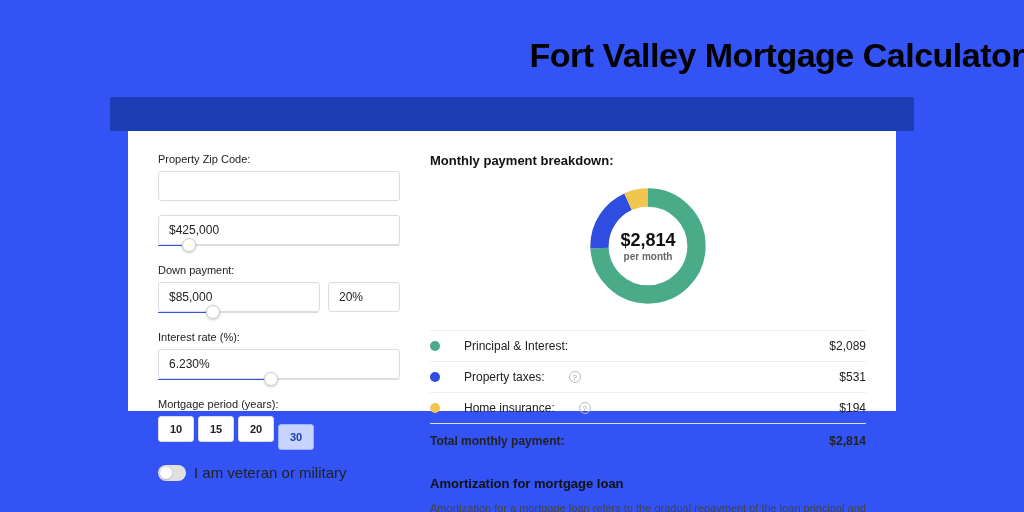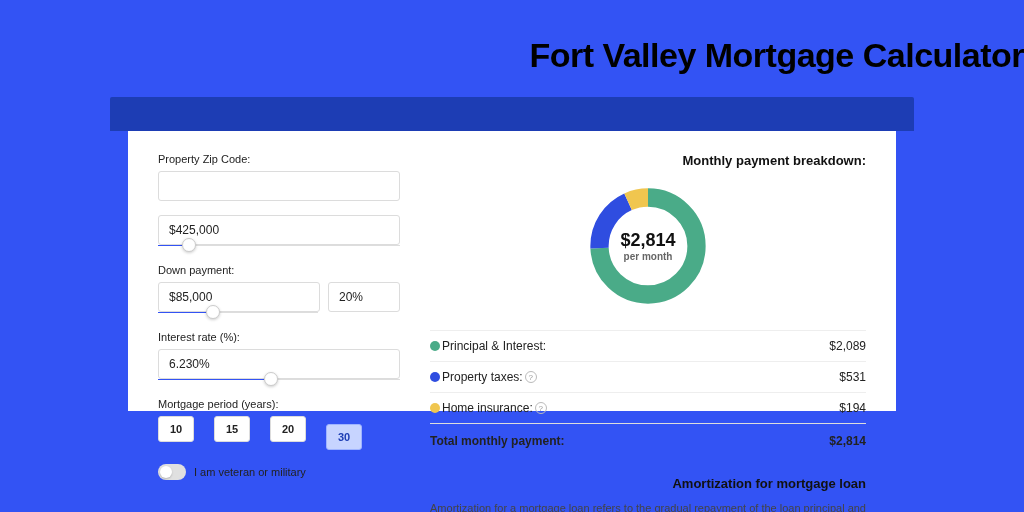--- a/index.html
+++ b/index.html
@@ -1,48 +1,48 @@
 <!DOCTYPE html>
 <html><head>
 <meta charset="utf-8">
 <style>
   * { box-sizing: border-box; margin: 0; padding: 0; font-family: -apple-system, BlinkMacSystemFont, "Segoe UI", Helvetica, Arial, sans-serif; }
   body { width: 1024px; height: 512px; background: #3353f4; overflow: hidden; }
   .page-title { text-align: right; color: #000000; font-size: 34px; font-weight: 700; letter-spacing: -0.5px; padding: 36px 0 22px; }
   .darkbar { background: #1d3db4; height: 34px; margin: 0 110px; border-radius: 2px 2px 0 0; }
   .card { background: #fff; margin: 0 128px; padding: 22px 30px 0 30px; height: 280px; display: flex; gap: 30px; }
   .left-col { width: 242px; flex-shrink: 0; }
-  .right-col { flex: 1; text-align: right; }
+  .right-col { flex: 1; }
   .field-label { font-size: 11px; color: #222; margin-bottom: 6px; }
   .text-input { width: 100%; height: 30px; border: 1px solid #dcdcdc; border-radius: 3px; padding: 0 10px; font-size: 12px; color: #222; }
   .field-group { margin-bottom: 14px; }
   .with-slider { margin-bottom: 18px; position: relative; }
   .slider-track { height: 1px; background: #ddd; position: relative; margin-top: 0; }
   .slider-fill { height: 1px; background: #3353f4; position: absolute; top: 0; left: 0; }
   .slider-thumb { width: 14px; height: 14px; background: #fff; border: 1px solid #ccc; border-radius: 50%; position: absolute; top: -7px; box-shadow: 0 1px 3px rgba(0,0,0,0.2); }
   .dp-row { display: flex; gap: 8px; }
   .dp-amount { flex: 1; }
   .dp-percent { width: 72px; }
-  .period-row { display: flex; gap: 20px; margin-top: 6px; }
+  .period-row { display: flex; gap: 4px; margin-top: 6px; }
   .period-btn { width: 36px; height: 26px; border: 1px solid #dcdcdc; border-radius: 3px; background: #fff; font-size: 11px; font-weight: 600; color: #222; cursor: pointer; display: flex; align-items: center; justify-content: center; }
   .period-btn.active { background: #c7d4ff; border-color: #9fb4ff; color: #1d3db4; margin-top: 8px; }
   .vet-row { display: flex; align-items: center; gap: 8px; margin-top: 14px; }
   .toggle { width: 28px; height: 16px; background: #e0e0e0; border-radius: 999px; position: relative; flex-shrink: 0; }
   .toggle::after { content: ""; position: absolute; width: 12px; height: 12px; background: #fff; border-radius: 50%; top: 2px; left: 2px; box-shadow: 0 1px 2px rgba(0,0,0,0.2); }
-  .vet-label { font-size: 11px; color: #222; }
+  .vet-label { font-size: 15px; color: #222; }
   .section-heading { font-size: 13px; font-weight: 700; color: #111; margin-bottom: 14px; }
   .donut-wrap { display: flex; justify-content: center; margin-bottom: 20px; }
   .donut { position: relative; width: 128px; height: 128px; }
   .donut svg { width: 128px; height: 128px; transform: rotate(-90deg); }
   .donut-center { position: absolute; inset: 0; display: flex; flex-direction: column; align-items: center; justify-content: center; }
   .donut-amount { font-size: 18px; font-weight: 700; color: #111; }
   .donut-sub { font-size: 10px; color: #666; font-weight: bold; }
   .legend-row { display: flex; align-items: center; justify-content: space-between; padding: 8px 0; border-top: 1px solid #eee; font-size: 12px; color: #222; }
   .legend-row:first-of-type { border-top: none; }
-  .legend-left { display: flex; align-items: center; gap: 2px; }
+  .legend-left { display: flex; align-items: center; gap: 24px; }
   .dot { width: 10px; height: 10px; border-radius: 50%; flex-shrink: 0; }
   .dot-green { background: #4aab88; }
   .dot-blue { background: #2f4de0; }
   .dot-yellow { background: #f0c64f; }
   .info-icon { width: 12px; height: 12px; border: 1px solid #bbb; border-radius: 50%; display: inline-flex; align-items: center; justify-content: center; font-size: 8px; color: #999; }
   .legend-value { font-size: 12px; color: #222; }
   .legend-row.total { border-top: 1px solid #ddd; padding-top: 10px; font-weight: 700; }
   .legend-row.total .legend-left { gap: 0; }
   .amort-heading { font-size: 13px; font-weight: 700; color: #111; margin-top: 20px; margin-bottom: 10px; }
   .amort-text { font-size: 11px; color: #444; line-height: 1.4; }

